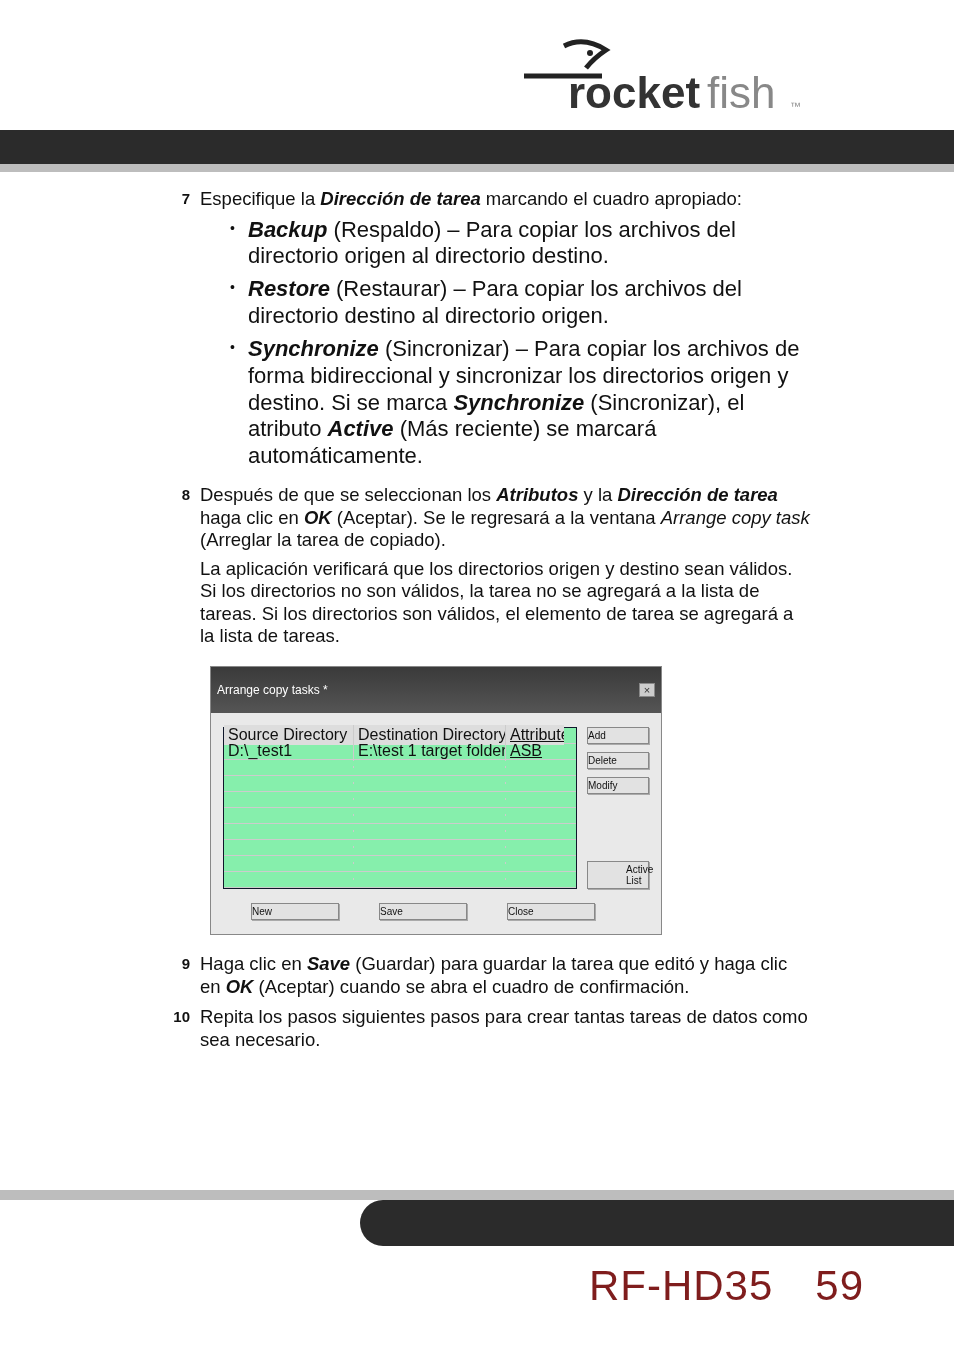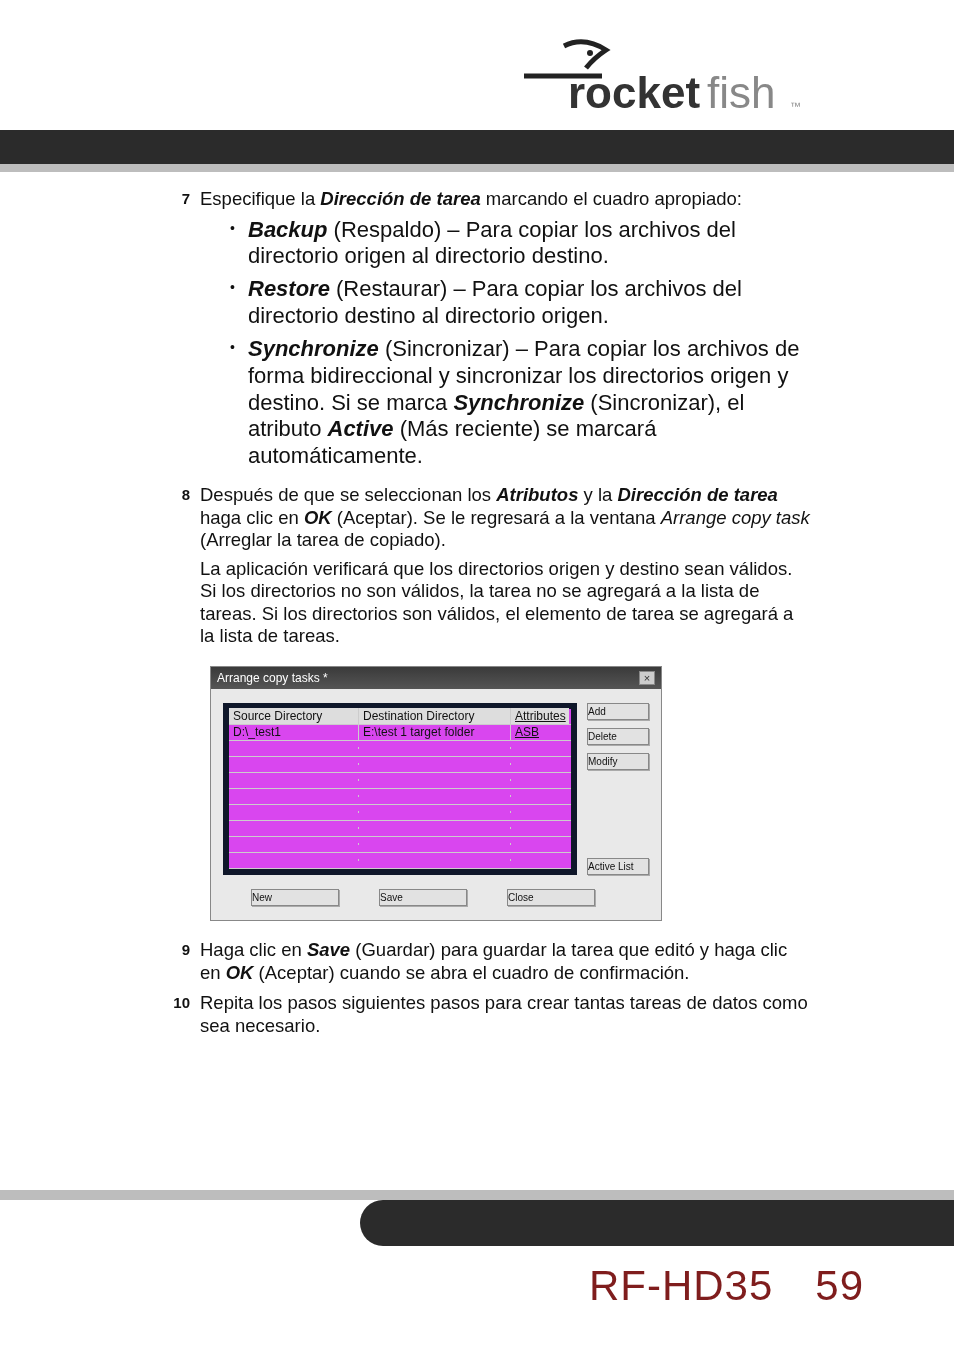--- a/index.html
+++ b/index.html
@@ -85,43 +85,43 @@
     margin: 18px 0 18px 40px;
     width: 452px;
     border: 1px solid #888;
     background: #e9e9e9;
     font-family: Arial, sans-serif;
   }
   .ss-title {
     background: linear-gradient(#3a3a3a,#555);
     color: #fff;
     font-size: 12px;
-    padding: 4px 6px;
+    padding: 16px 6px;
     display: flex;
     justify-content: space-between;
     align-items: center;
   }
   .ss-close {
     width: 16px; height: 14px;
     background: #ccc;
     color: #333;
     font-size: 11px;
     display: flex; align-items: center; justify-content: center;
     border: 1px solid #888;
   }
   .ss-inner {
     padding: 14px 12px 14px 12px;
     display: flex;
     gap: 10px;
   }
   .ss-table {
     flex: 1;
-    border: 6px solid #0f172a;
-    background: #d946ef;
-    font-size: 12px;
+    border: 1px solid #0f172a;
+    background: #86efac;
+    font-size: 16px;
   }
   .ss-row {
     display: flex;
     border-bottom: 1px solid #ccc;
     height: 16px;
     align-items: center;
   }
   .ss-head .ss-cell { background: #ddd; font-weight: 400; }
   .ss-cell {
     border-right: 1px solid #ccc;
@@ -139,21 +139,21 @@
     gap: 8px;
   }
   .ss-btn {
     border: 1px solid #888;
     background: #e2e2e2;
     font-size: 10px;
     text-align: left;
     padding: 2px 0;
     box-shadow: 1px 1px 0 #aaa;
   }
-  .ss-btn.active-list { margin-top: auto; }
+  .ss-btn.active-list { margin-top: auto; padding-left: 38px; }
   .ss-bottom {
     display: flex;
     gap: 40px;
     padding: 0 12px 14px 40px;
   }
   .ss-bottom .ss-btn { width: 88px; }
   .footer-bar {
     position: absolute;
     bottom: 152px;
     left: 0; right: 0;

